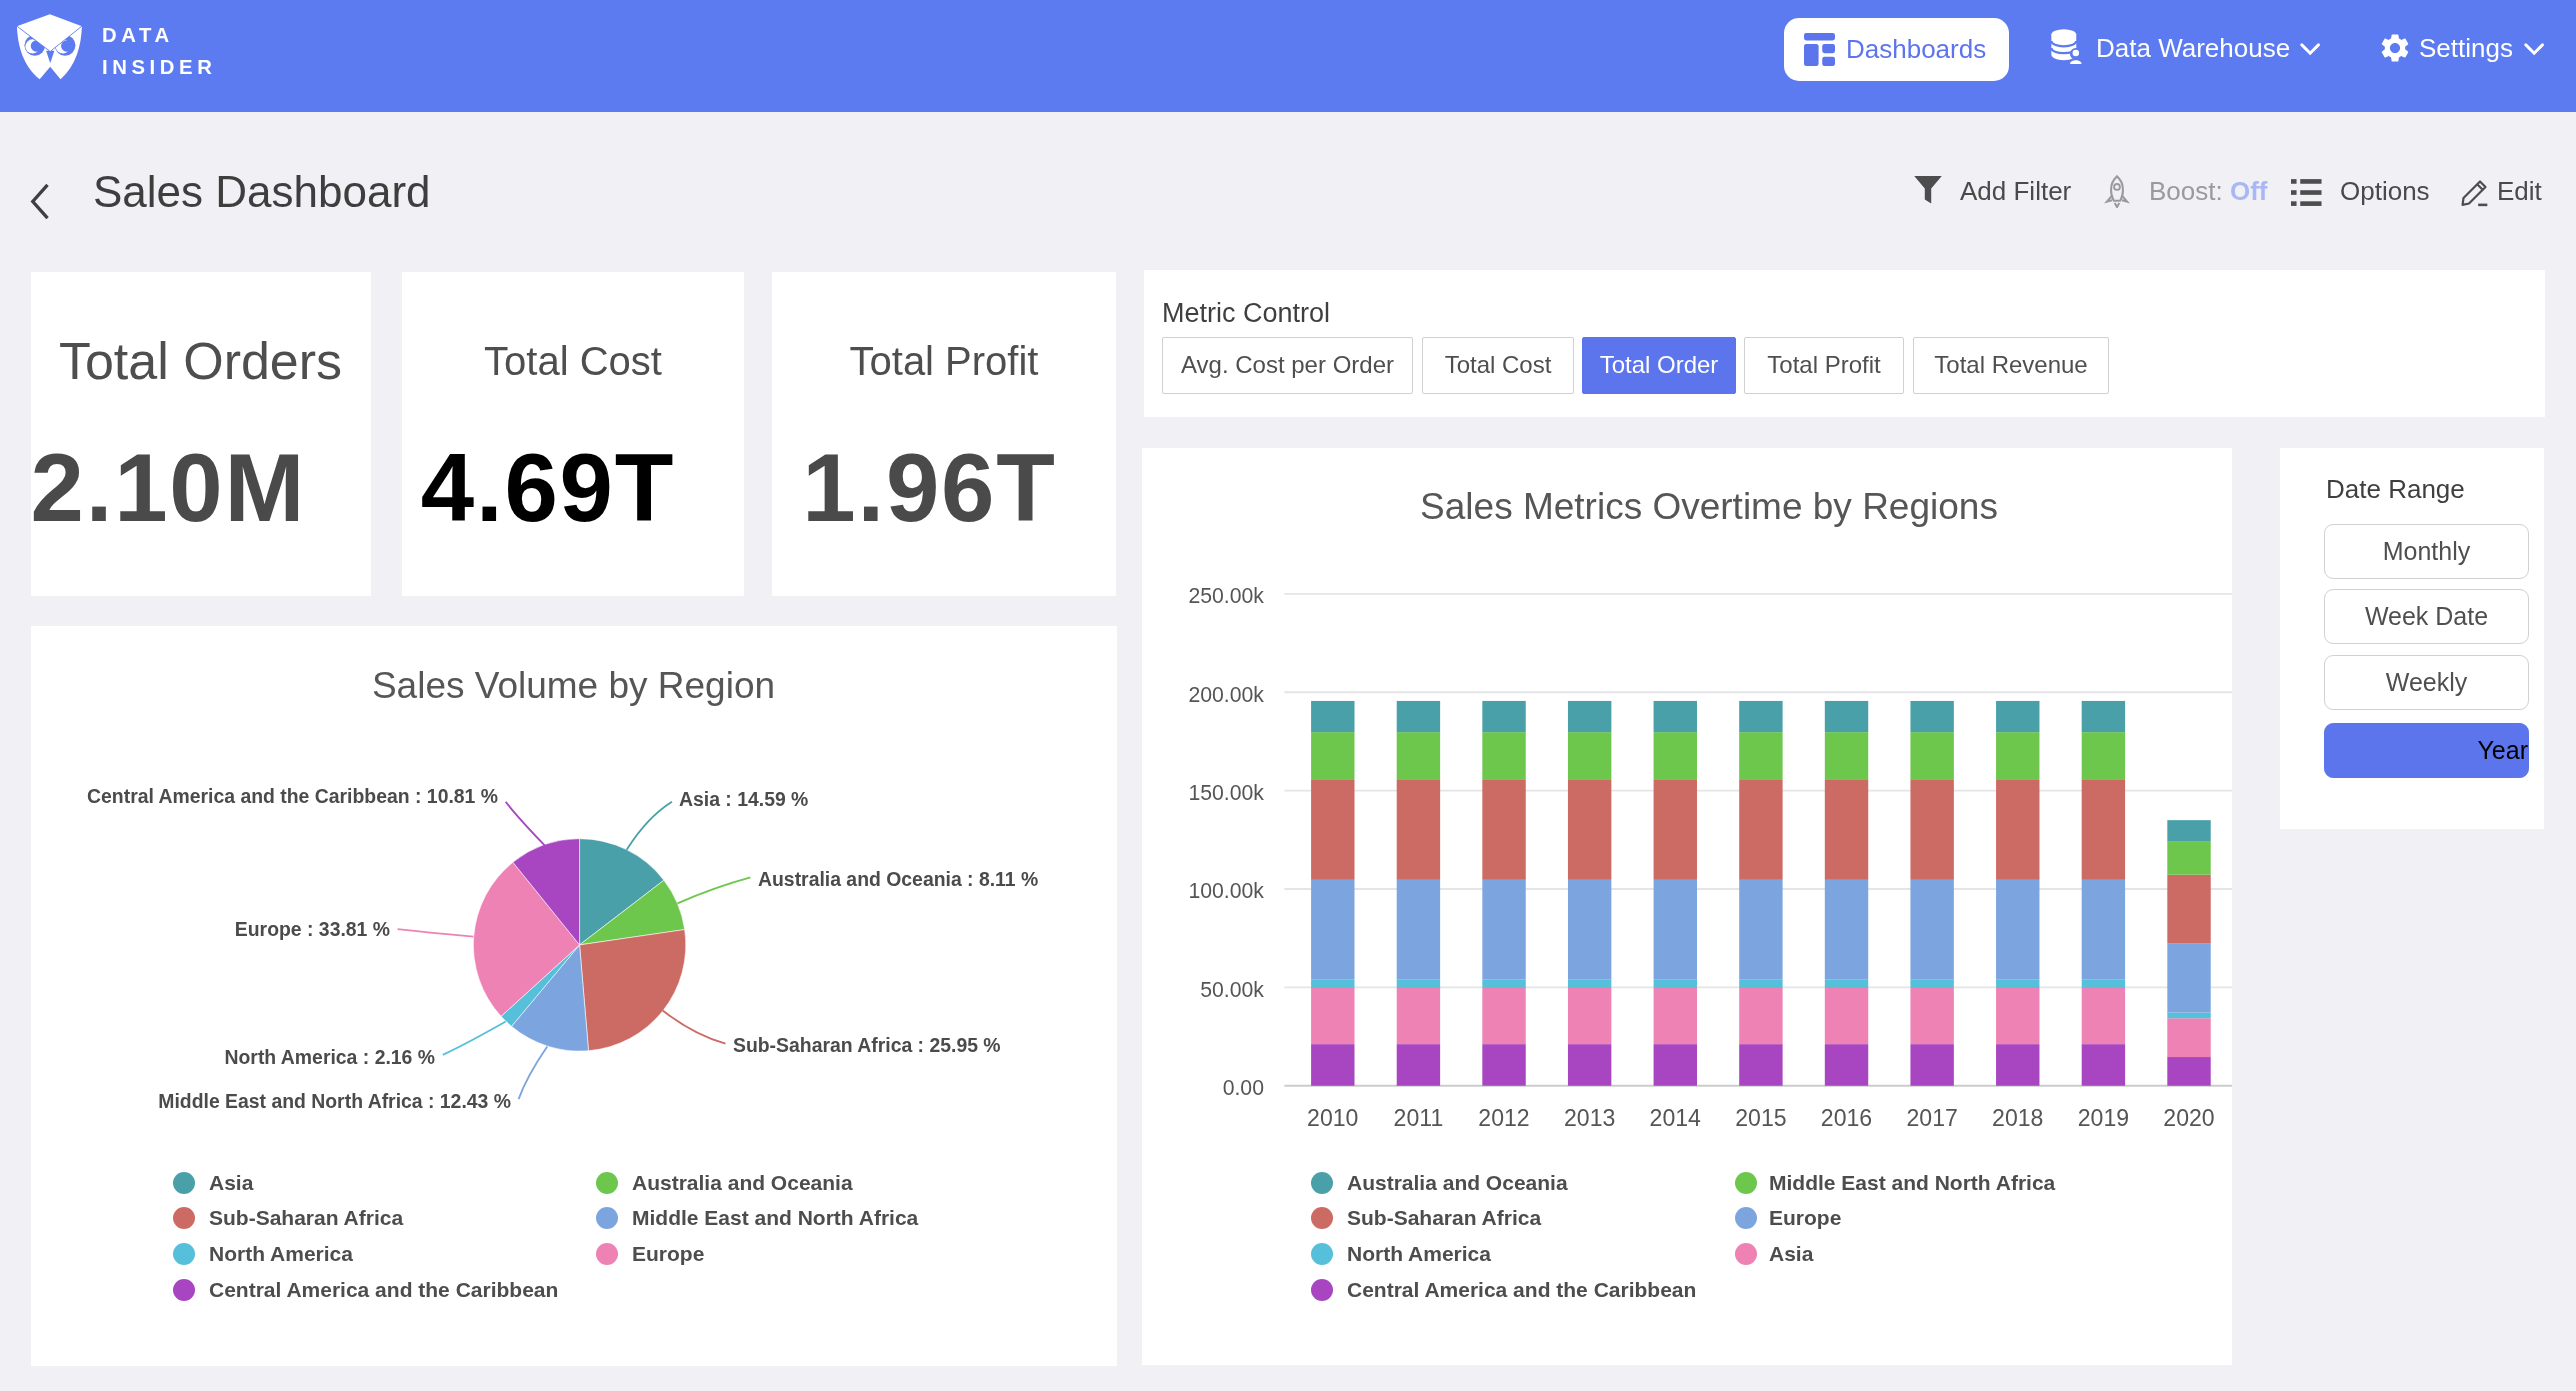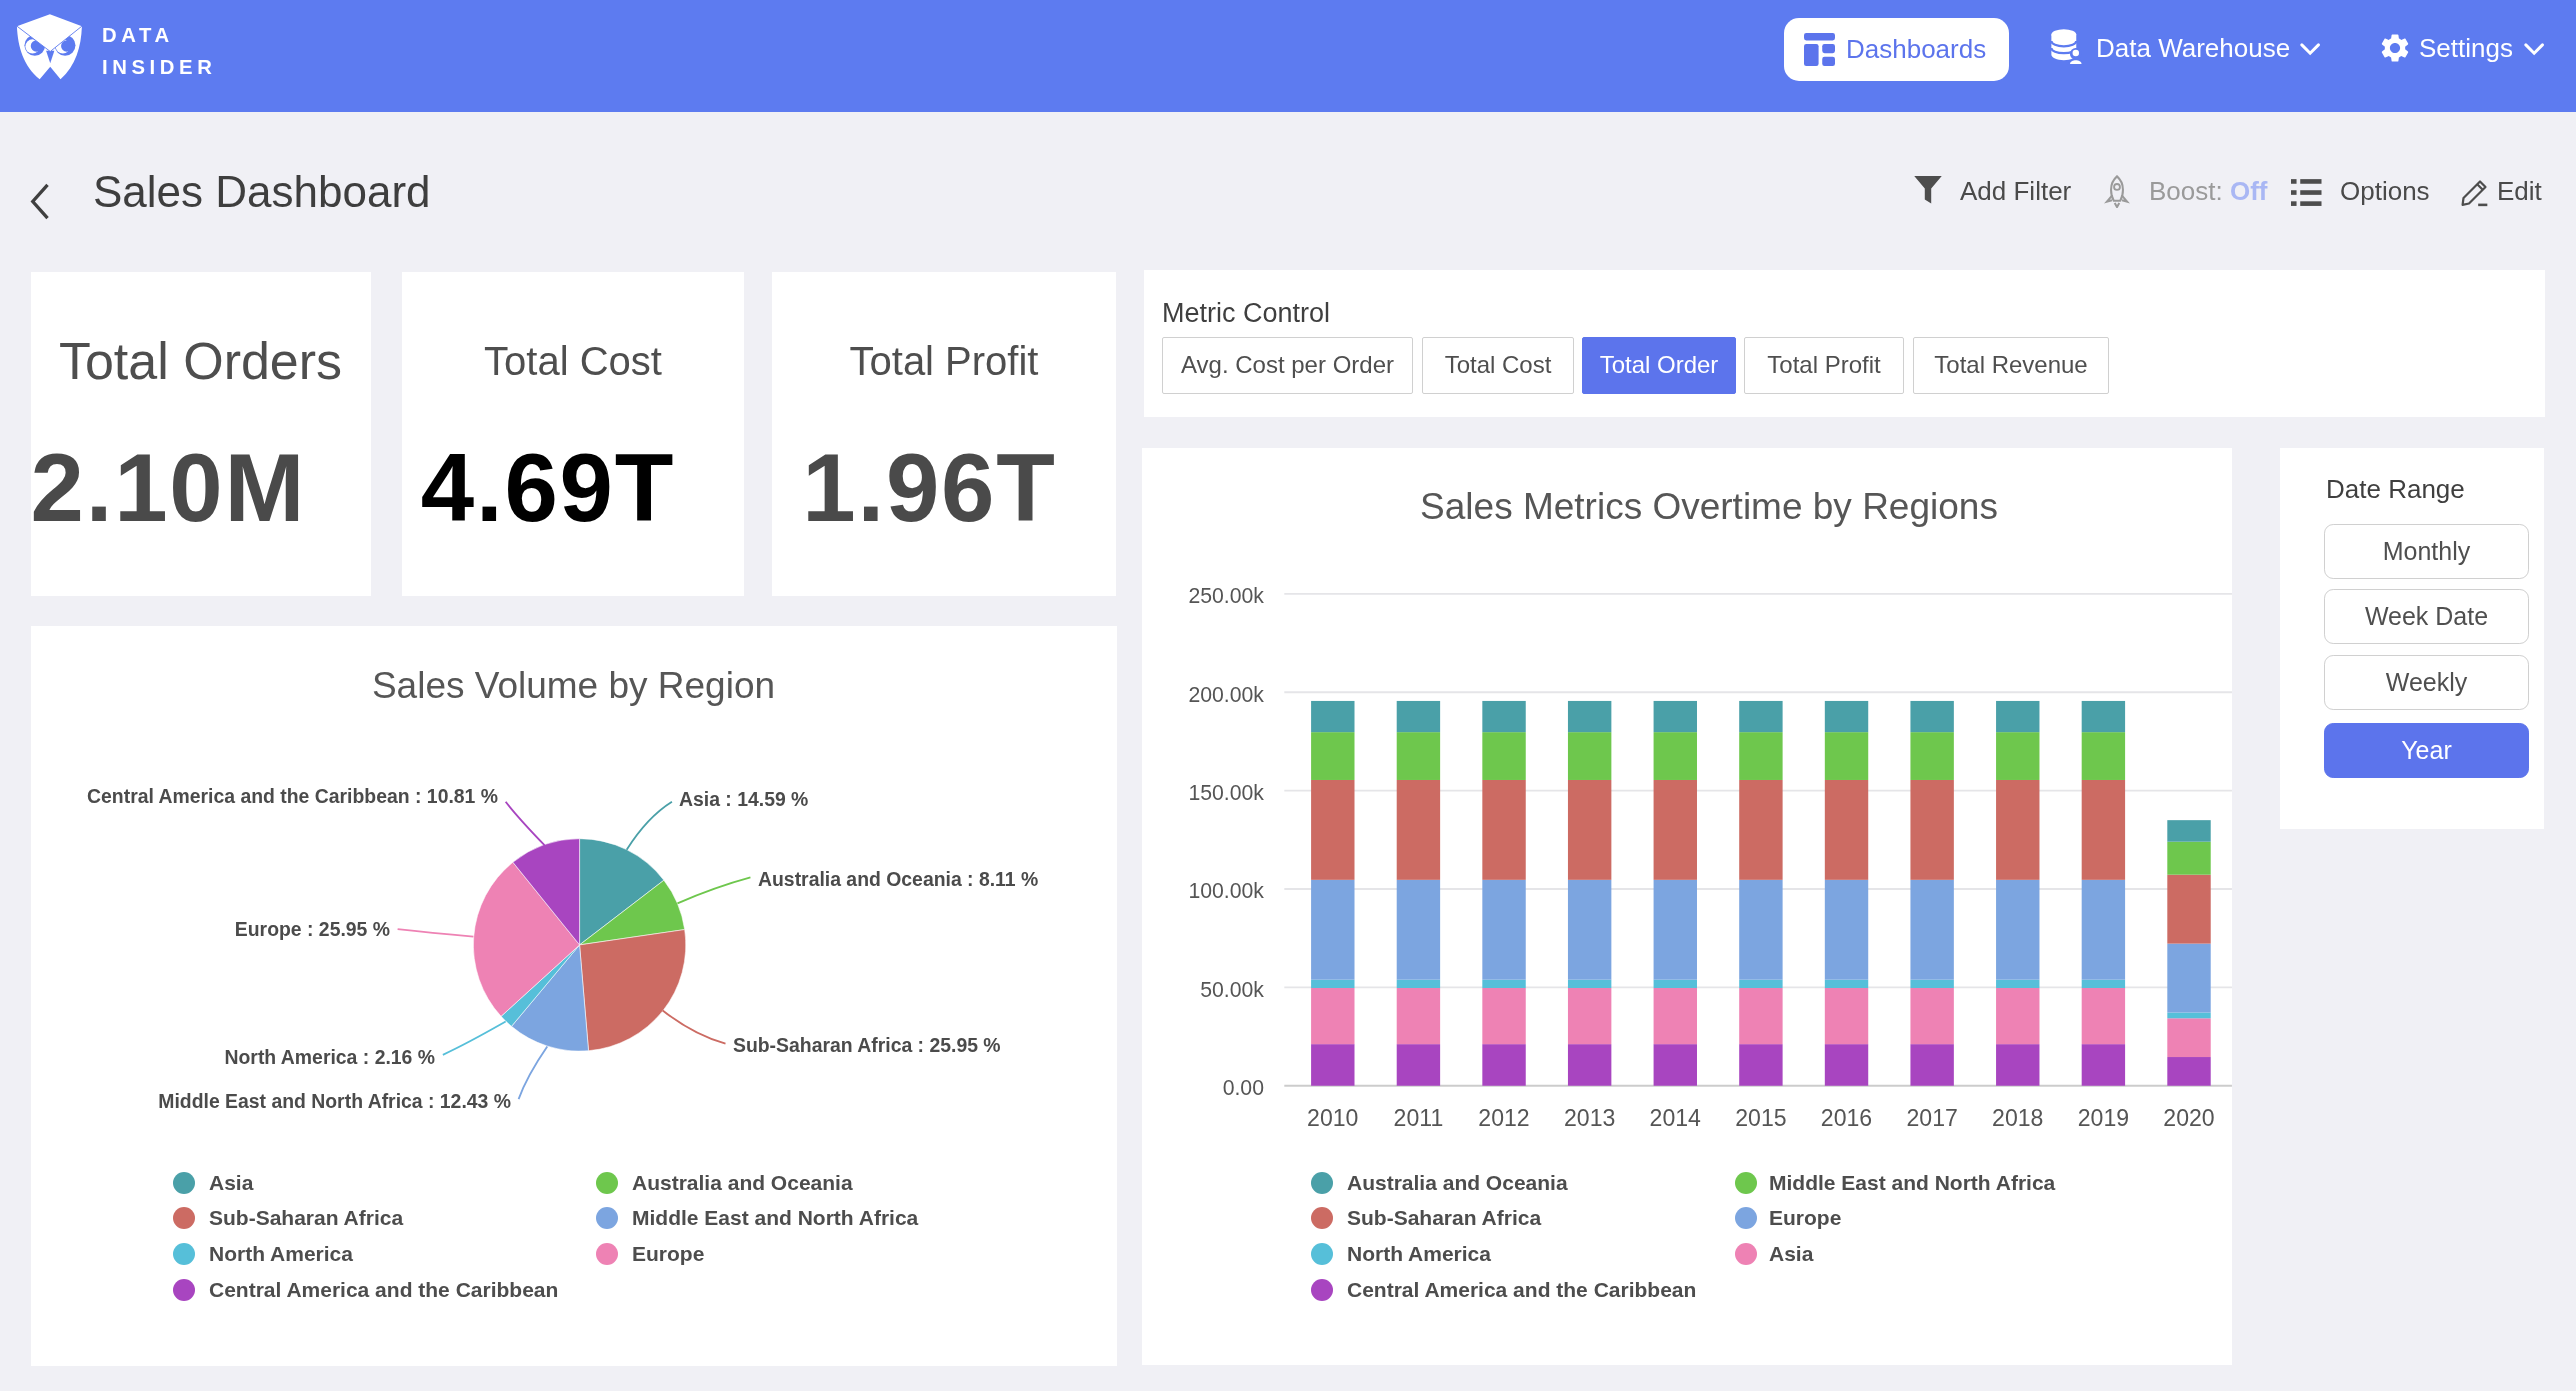--- a/index.html
+++ b/index.html
@@ -6,21 +6,21 @@
 .abs { position:absolute; }
 .card { position:absolute; background:#fff; }
 .plabel { position:absolute; font-size:19.4px; font-weight:bold; color:#4b4b4b; white-space:nowrap; line-height:31px; }
 .ldot { position:absolute; width:22px; height:22px; border-radius:50%; }
 .ltext { position:absolute; font-size:21px; font-weight:bold; color:#4d4d4d; white-space:nowrap; line-height:30px; }
 .chip { position:absolute; top:337px; height:57px; border:1.8px solid #d0d0d0; border-radius:2px; background:#fff;
         font-size:24px; color:#4f4f4f; text-align:center; line-height:54px; }
 .chipon { background:#5c74ec; border-color:#5c74ec; color:#fff; }
 .drbtn { position:absolute; left:2324px; width:205px; height:55px; border:1.8px solid #d0d0d0; border-radius:9.2px;
          background:#fff; font-size:25px; color:#4f4f4f; text-align:center; line-height:52px; }
-.drbon { background:#5c74ec; border-color:#5c74ec; color:#ffffff; }
+.drbon { background:#5c74ec; border-color:#5c74ec; color:#000000;text-align:right; }
 .ax { font-size:23px; fill:#555; font-family:"Liberation Sans",sans-serif; }
 .axy { font-size:25px; fill:#555; font-family:"Liberation Sans",sans-serif; }
 .navtxt { position:absolute; color:#fff; font-size:26px; line-height:37px; }
 .acttxt { position:absolute; font-size:26px; color:#4a4a4a; line-height:33px; }
 </style></head>
 <body>
 
 <div class="abs" style="left:0;top:0;width:2576px;height:112px;background:#5d7bf0"></div>
 <svg width="67" height="72" viewBox="0 0 73 78" style="position:absolute;left:15.7px;top:12px">
 <path d="M1,15.2 C2,38 8,58 25.8,73.1 L37.3,59.5 L48.5,73.1 C65,58 71,38 71.8,15.2 Z" fill="#fff"></path>
@@ -230,21 +230,21 @@
 <rect x="2346.0" y="1096.26" width="47" height="6.20" fill="#56bfd9"></rect>
 <rect x="2346.0" y="1021.64" width="47" height="74.62" fill="#7ca5e0"></rect>
 <rect x="2346.0" y="947.01" width="47" height="74.62" fill="#cc6b63"></rect>
 <rect x="2346.0" y="911.27" width="47" height="35.74" fill="#6ec74d"></rect>
 <rect x="2346.0" y="887.96" width="47" height="23.32" fill="#4aa0a8"></rect>
 <text x="2369.5" y="1219" text-anchor="middle" class="axy">2020</text>
 </svg>
 <div class="plabel" style="right:2078px;top:781px">Central America and the Caribbean : 10.81 %</div>
 <div class="plabel" style="left:679px;top:784px">Asia : 14.59 %</div>
 <div class="plabel" style="left:758px;top:864px">Australia and Oceania : 8.11 %</div>
-<div class="plabel" style="right:2186px;top:914px">Europe : 25.95 %</div>
+<div class="plabel" style="right:2186px;top:914px">Europe : 33.81 %</div>
 <div class="plabel" style="left:733px;top:1030px">Sub-Saharan Africa : 25.95 %</div>
 <div class="plabel" style="right:2141px;top:1042px">North America : 2.16 %</div>
 <div class="plabel" style="right:2065px;top:1086px">Middle East and North Africa : 12.43 %</div>
 <div class="ldot" style="left:173px;top:1172px;background:#4aa0a8"></div>
 <div class="ltext" style="left:209px;top:1168px">Asia</div>
 <div class="ldot" style="left:173px;top:1207px;background:#cc6b63"></div>
 <div class="ltext" style="left:209px;top:1203px">Sub-Saharan Africa</div>
 <div class="ldot" style="left:173px;top:1243px;background:#56bfd9"></div>
 <div class="ltext" style="left:209px;top:1239px">North America</div>
 <div class="ldot" style="left:173px;top:1279px;background:#a845c0"></div>

